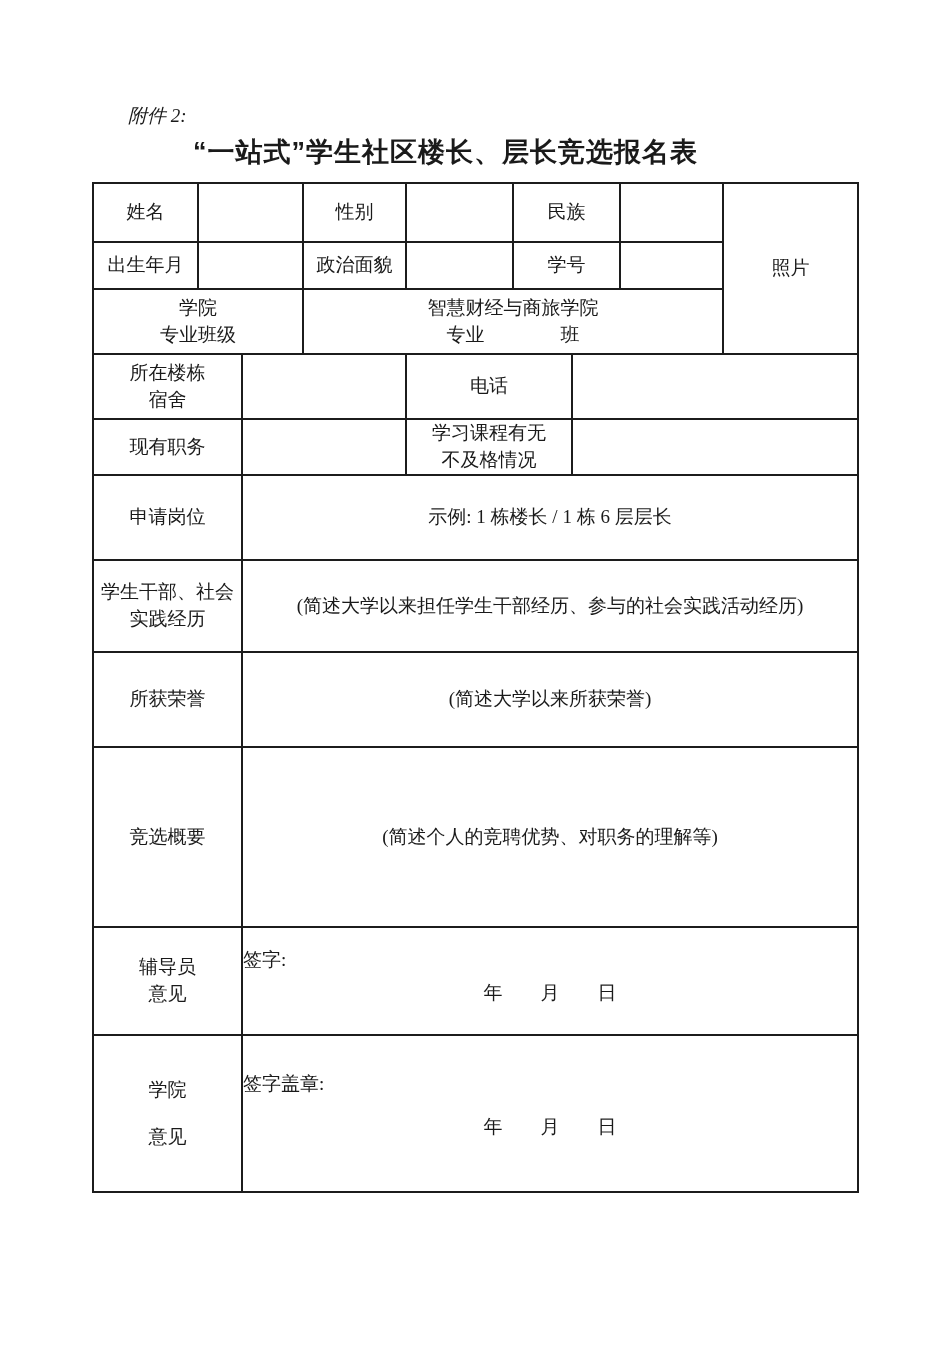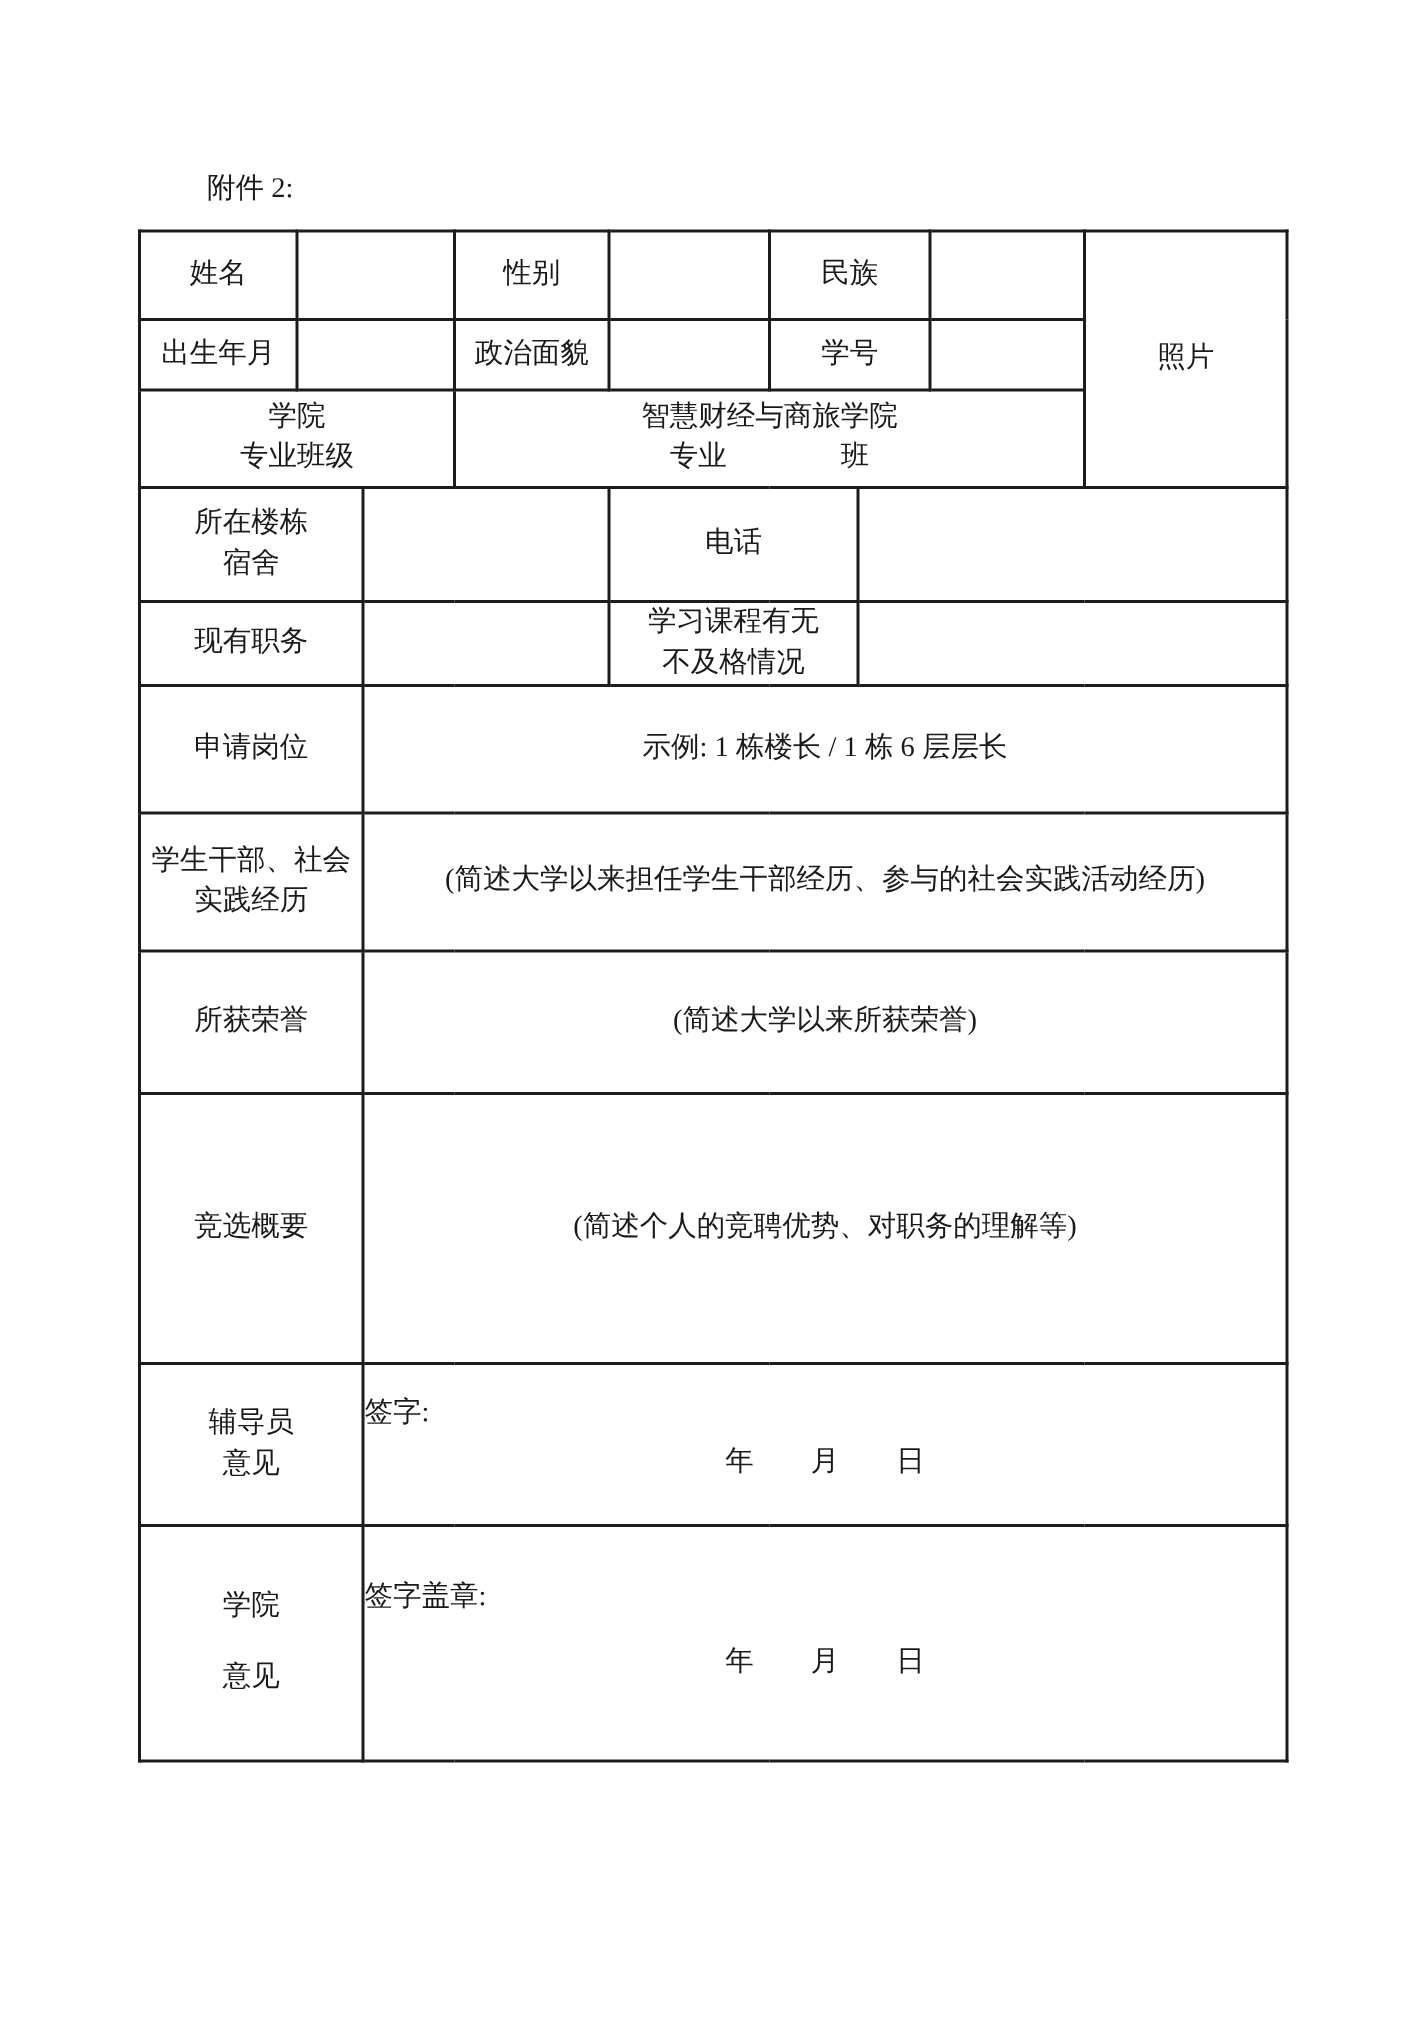--- a/index.html
+++ b/index.html
@@ -6,24 +6,25 @@
   .page {
     position: relative;
     width: 949px;
     height: 1345px;
     background: #ffffff;
     color: #1a1a1a;
     font-family: "Liberation Serif", "DejaVu Serif", serif;
     overflow: hidden;
   }
   .attachment {
-    margin: 10px;
+    margin: 0;
     padding: 104px 0 0 128px;
     font-size: 19px;
     line-height: 1.3;
+    font-style: italic;
   }
   .title {
     margin: 7px 0 0 0;
     padding-right: 58px;
     text-align: center;
     font-family: "Liberation Sans", "DejaVu Sans", sans-serif;
     font-weight: 700;
     font-size: 27px;
     line-height: 1.2;
     letter-spacing: 1px;
@@ -58,20 +59,21 @@
   .sign-line.r11 { margin-bottom: 16px; }
   .date-line.r11 { margin-bottom: 16px; }
 </style>
 </head>
 <body>
 
 <div class="page">
 
   <p class="attachment">附件 2:</p>
 
+  <h1 class="title">“一站式”学生社区楼长、层长竞选报名表</h1>
 
   <table class="form">
     <colgroup>
       <col style="width:105px">
         <col style="width:44px">
         <col style="width:61px">
       <col style="width:103px">
         <col style="width:107px">
         <col style="width:59px">
       <col style="width:48px">
@@ -103,21 +105,21 @@
       <td colspan="3" class="two-line">
         <span>学院</span>
         <span>专业班级</span>
       </td>
       <td colspan="5" class="two-line">
         <span>智慧财经与商旅学院</span>
         <span>专业　　　　班</span>
       </td>
     </tr>
 
-    <tr style="height:76px">
+    <tr style="height:65px">
       <td colspan="2" class="two-line">
         <span>所在楼栋</span>
         <span>宿舍</span>
       </td>
       <td colspan="2"></td>
       <td colspan="2">电话</td>
       <td colspan="3"></td>
     </tr>
 
     <tr style="height:39px">

